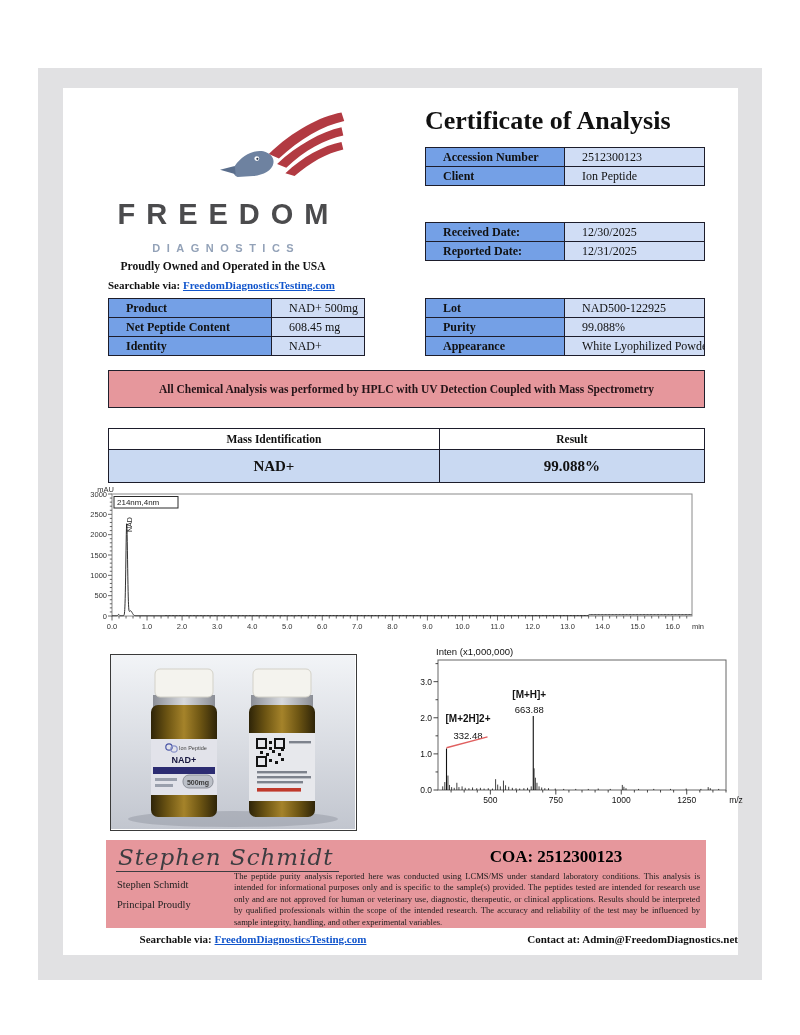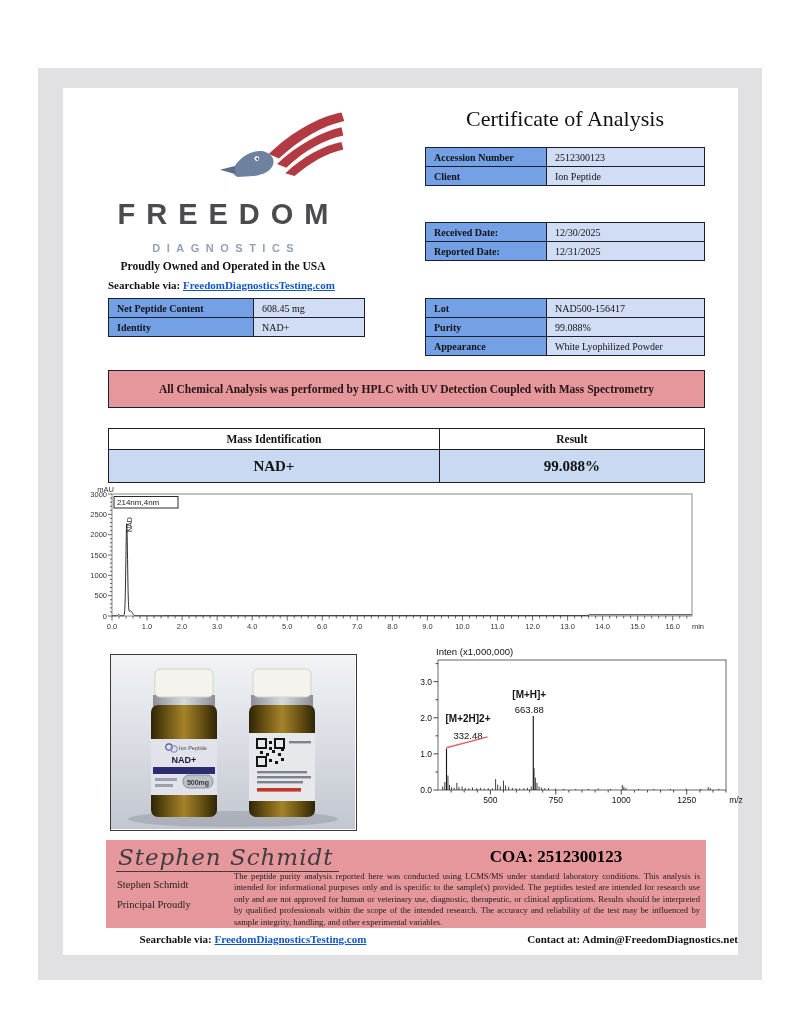--- a/index.html
+++ b/index.html
@@ -13,26 +13,26 @@
   .brand{position:absolute;left:20px;top:110px;width:280px;text-align:center;
          font-family:"Liberation Sans",sans-serif;font-weight:bold;font-size:29px;
          letter-spacing:11px;text-indent:11px;color:#4b4b4d;}
   .brand-sub{position:absolute;left:20px;top:146px;width:280px;text-align:center;
          font-family:"Liberation Sans",sans-serif;font-weight:bold;font-size:11px;
          letter-spacing:6.5px;text-indent:6.5px;color:#93a2b8;margin-top:8px;}
   .tagline{position:absolute;left:20px;top:172px;width:280px;text-align:center;
          font-weight:bold;font-size:11.5px;}
   .search-line{position:absolute;left:45px;top:191px;font-weight:bold;font-size:11px;}
   a.doc-link{color:#1155cc;text-decoration:underline;font-weight:bold;}
-  .coa-title{position:absolute;left:362px;top:18px;width:280px;text-align:center;
-         font-weight:normal;font-size:22px;}
+  .coa-title{position:absolute;left:362px;top:18px;width:280px;text-align:left;
+         font-weight:bold;font-size:26px;}
 
   
   table.info{border-collapse:collapse;position:absolute;table-layout:fixed;}
-  table.info td{border:1.4px solid #1d1d2b;font-size:10px;padding:1px 8px;height:16px;
+  table.info td{border:1.4px solid #1d1d2b;font-size:12px;padding:1px 17px;height:16px;
                 overflow:hidden;white-space:nowrap;}
   td.lbl{background:#74a0e6;font-weight:bold;}
   td.val{background:#d0ddf5;}
   #tbl-accession{left:362px;top:59px;width:280px;}
   #tbl-accession td.lbl{width:104px;}
   #tbl-dates{left:362px;top:134px;width:280px;}
   #tbl-dates td.lbl{width:104px;}
   #tbl-product{left:45px;top:210px;width:257px;}
   #tbl-product td.lbl{width:128px;}
   #tbl-lot{left:362px;top:210px;width:280px;}
@@ -119,36 +119,40 @@
           </tr>
     <tr>
       <td class="lbl">Reported Date:</td>
       <td class="val">12/31/2025</td>
           </tr>
   </tbody>
       </table>
 
   <table class="info" id="tbl-product">
     <tbody>
+          <tr>
+      <td class="lbl">Product</td>
+      <td class="val">NAD+ 500mg</td>
+          </tr>
     <tr>
       <td class="lbl">Net Peptide Content</td>
       <td class="val">608.45 mg</td>
           </tr>
     <tr>
       <td class="lbl">Identity</td>
       <td class="val">NAD+</td>
           </tr>
   </tbody>
       </table>
 
   <table class="info" id="tbl-lot">
     <tbody>
           <tr>
       <td class="lbl">Lot</td>
-      <td class="val">NAD500-156417</td>
+      <td class="val">NAD500-122925</td>
           </tr>
     <tr>
       <td class="lbl">Purity</td>
       <td class="val">99.088%</td>
           </tr>
     <tr>
       <td class="lbl">Appearance</td>
       <td class="val">White Lyophilized Powder</td>
           </tr>
   </tbody>

